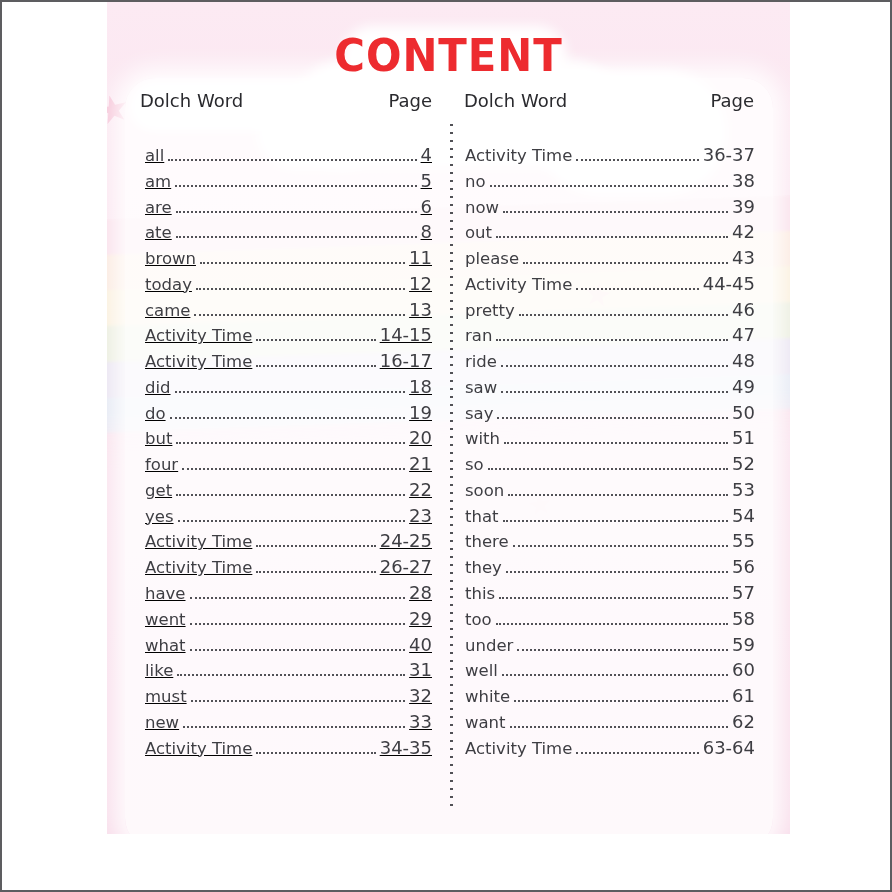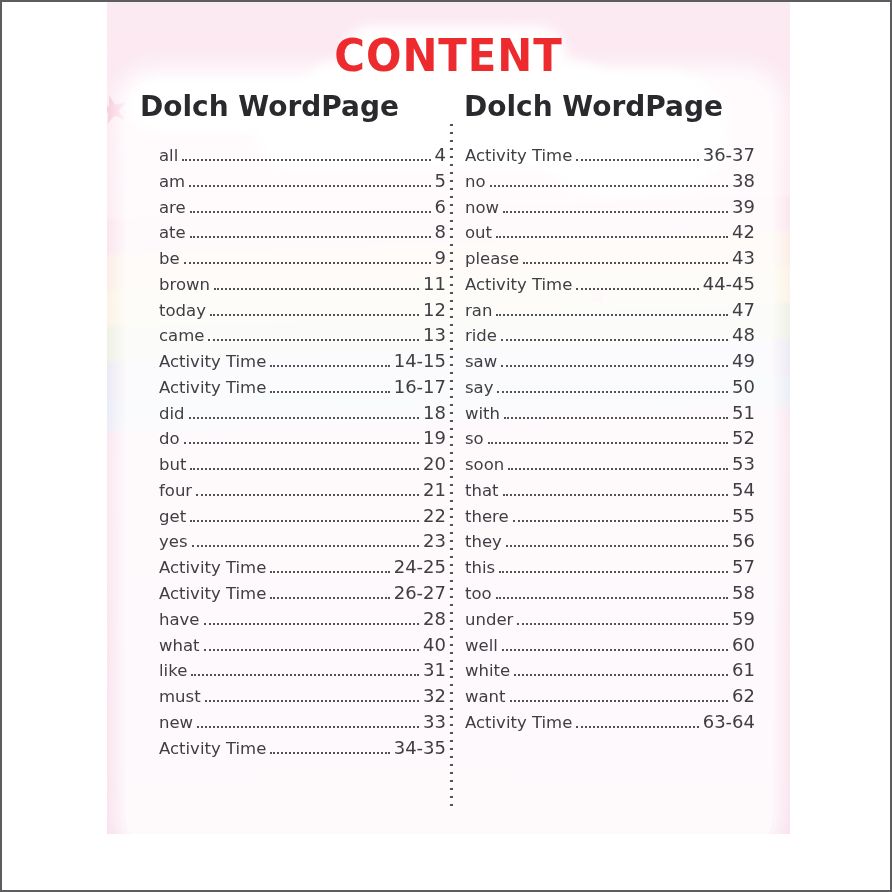--- a/index.html
+++ b/index.html
@@ -57,28 +57,28 @@
   .pill-h2{left:348px;top:78px;width:255px;height:52px;}
   
   .page-title{
     position:absolute;left:0;top:28px;width:100%;text-align:center;
     font-size:44px;font-weight:700;letter-spacing:1px;color:var(--title-red);
     transform:scaleX(.95);
   }
   
   .col-header{
     position:absolute;top:88px;height:32px;display:flex;
-    justify-content:flex-start;align-items:baseline;
-    font-size:28px;font-weight:700;color:var(--header-dark);
+    justify-content:space-between;align-items:baseline;
+    font-size:18px;font-weight:400;color:var(--header-dark);
   }
   .col-header-left{left:33px;width:292px;}
   .col-header-right{left:357px;width:290px;}
   
   .toc-list{position:absolute;display:flex;flex-direction:column;}
-  .toc-list-left{left:52px;top:142px;width:287px;}
+  .toc-list-left{left:38px;top:142px;width:287px;text-decoration:underline;}
   .toc-list-right{left:358px;top:142px;width:290px;}
   .toc-entry{display:flex;align-items:baseline;height:25.78px;color:var(--text-dark);}
   .word{font-size:16.5px;white-space:nowrap;}
   .leader{flex:1;border-bottom:2px dotted var(--dot-gray);margin:0 4px;min-width:12px;}
   .num{font-size:18px;white-space:nowrap;}
   
   .divider{
     position:absolute;left:343px;top:122px;width:3px;height:688px;
     background:repeating-linear-gradient(to bottom,var(--dot-gray) 0 2.5px,transparent 2.5px 8px);
   }
@@ -137,25 +137,20 @@
           <span class="num">6</span>
         </div>
 
 
         <div class="toc-entry">
           <span class="word">ate</span>
           <span class="leader"></span>
           <span class="num">8</span>
         </div>
 
-        <div class="toc-entry">
-          <span class="word">be</span>
-          <span class="leader"></span>
-          <span class="num">9</span>
-        </div>
 
 
         <div class="toc-entry">
           <span class="word">brown</span>
           <span class="leader"></span>
           <span class="num">11</span>
         </div>
 
         <div class="toc-entry">
           <span class="word">today</span>
@@ -228,20 +223,25 @@
           <span class="leader"></span>
           <span class="num">26-27</span>
         </div>
 
         <div class="toc-entry">
           <span class="word">have</span>
           <span class="leader"></span>
           <span class="num">28</span>
         </div>
 
+        <div class="toc-entry">
+          <span class="word">went</span>
+          <span class="leader"></span>
+          <span class="num">29</span>
+        </div>
 
         <div class="toc-entry">
           <span class="word">what</span>
           <span class="leader"></span>
           <span class="num">40</span>
         </div>
 
         <div class="toc-entry">
           <span class="word">like</span>
           <span class="leader"></span>
@@ -300,20 +300,25 @@
           <span class="leader"></span>
           <span class="num">43</span>
         </div>
 
         <div class="toc-entry">
           <span class="word">Activity Time</span>
           <span class="leader"></span>
           <span class="num">44-45</span>
         </div>
 
+        <div class="toc-entry">
+          <span class="word">pretty</span>
+          <span class="leader"></span>
+          <span class="num">46</span>
+        </div>
 
         <div class="toc-entry">
           <span class="word">ran</span>
           <span class="leader"></span>
           <span class="num">47</span>
         </div>
 
         <div class="toc-entry">
           <span class="word">ride</span>
           <span class="leader"></span>

